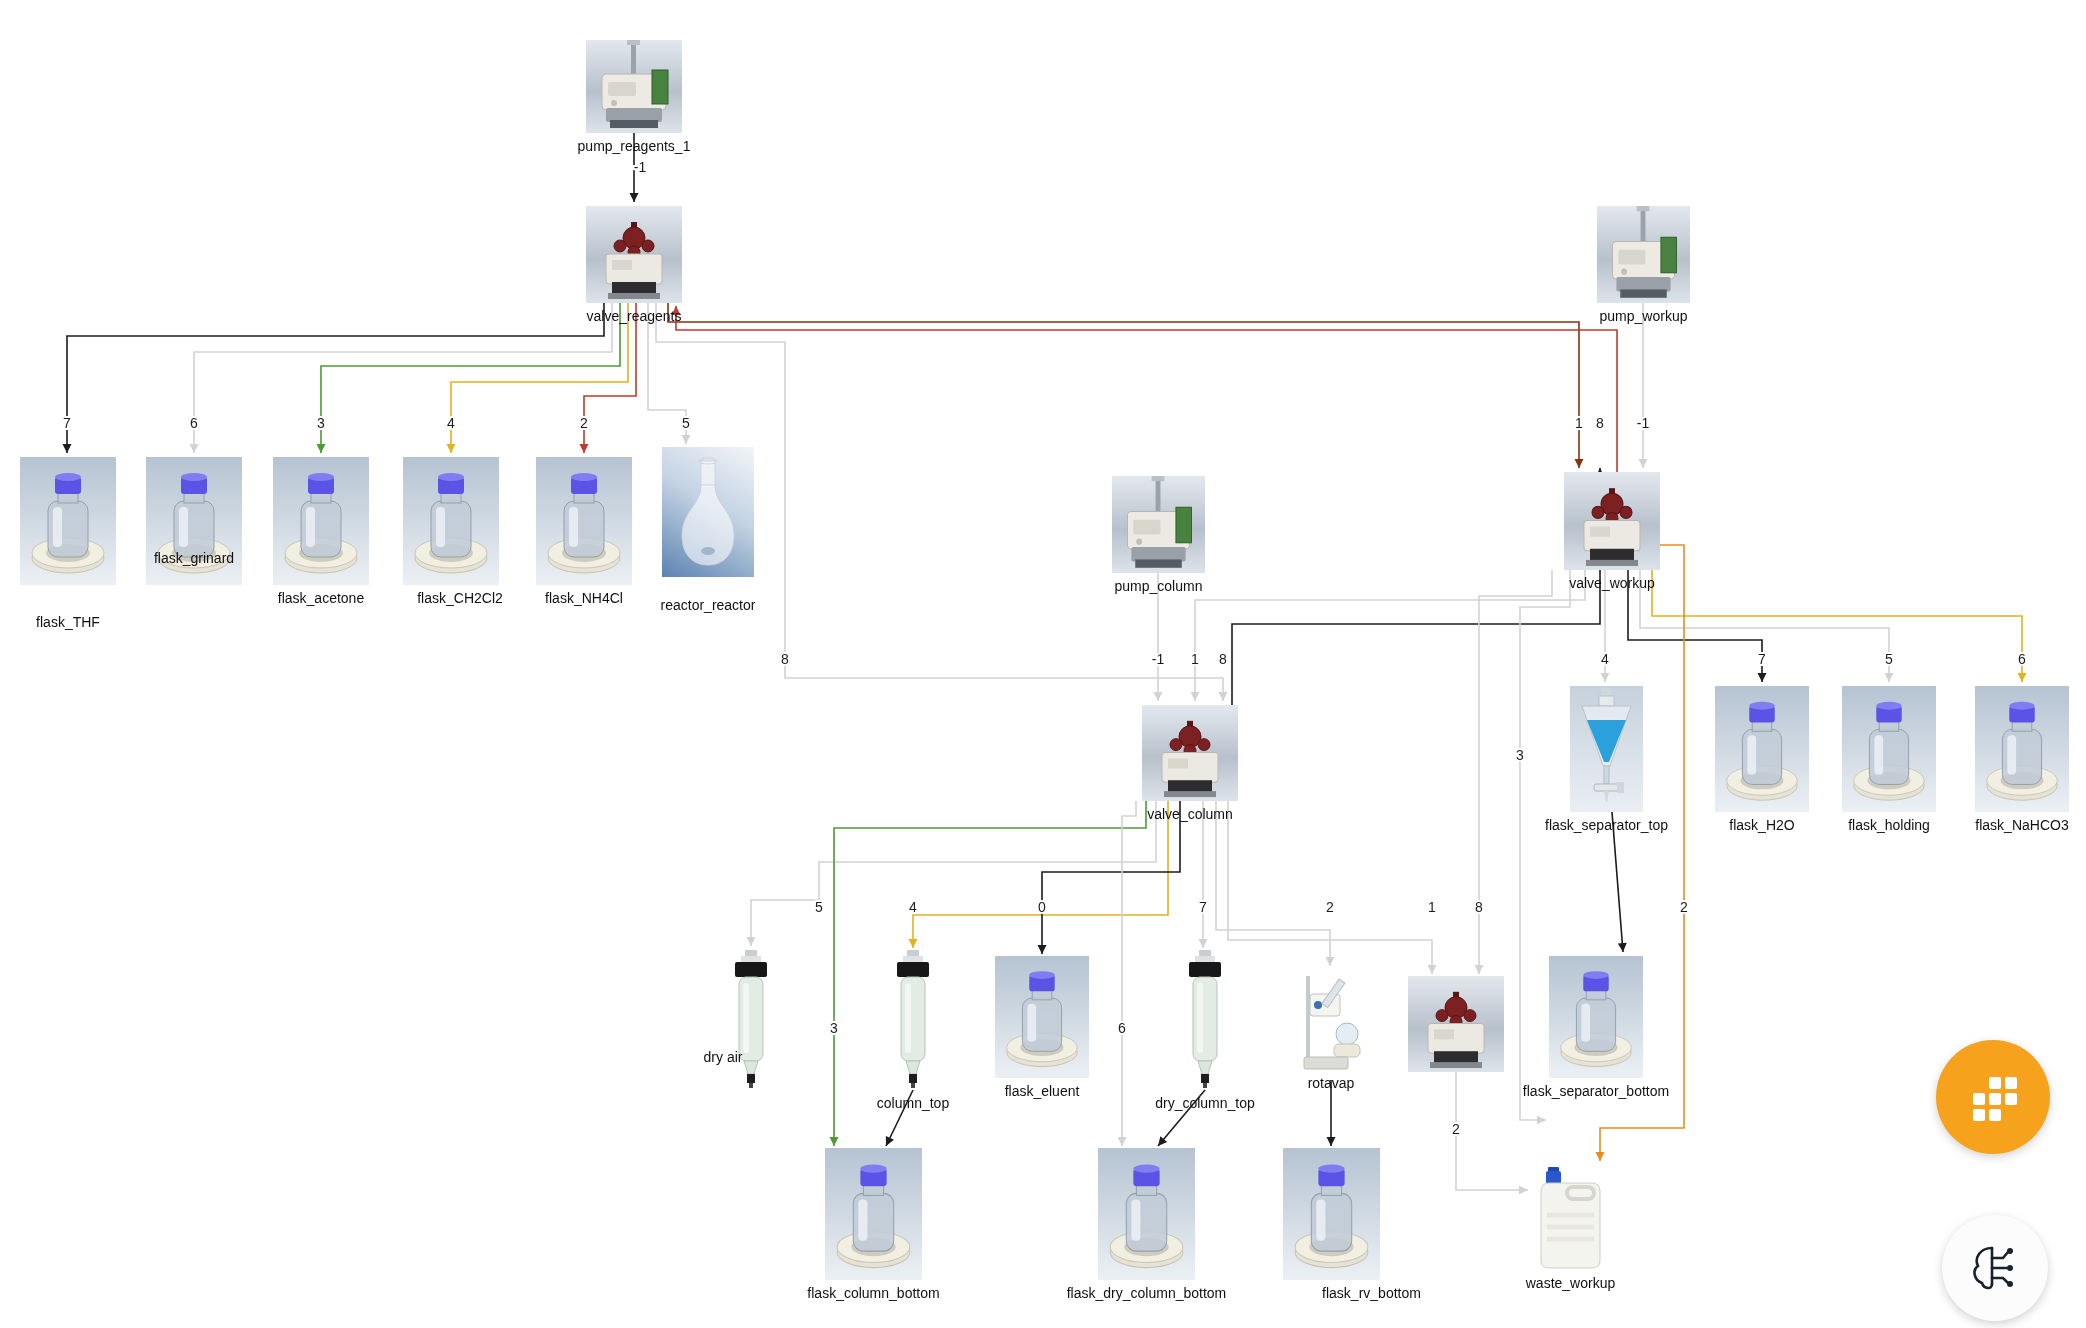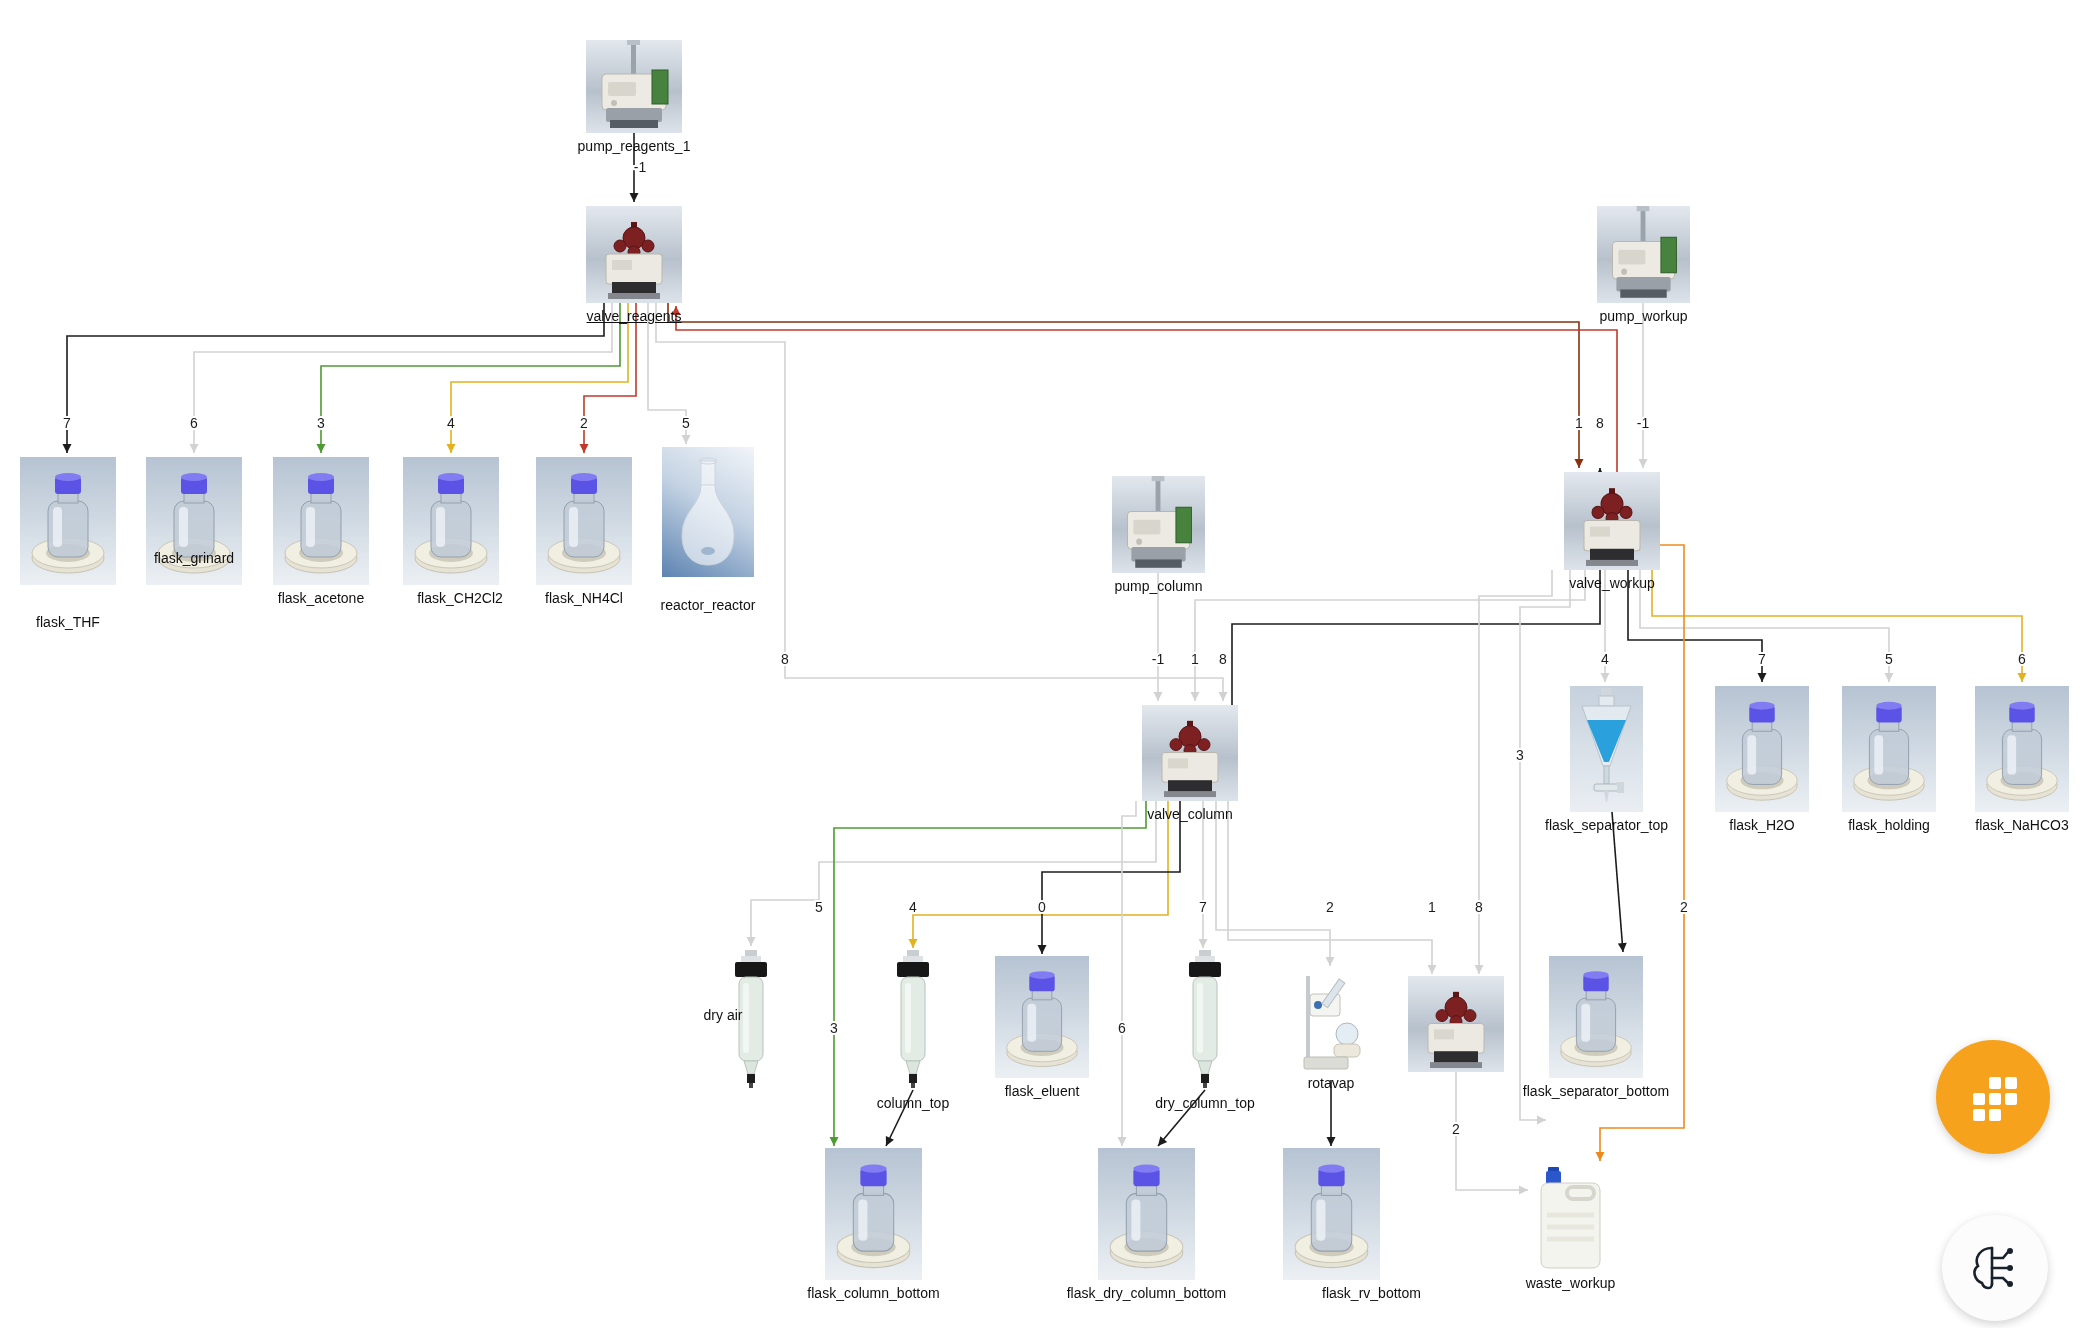--- a/index.html
+++ b/index.html
@@ -145,21 +145,21 @@
             <circle cx="34" cy="40" r="6"></circle>
    <circle cx="62" cy="40" r="6"></circle>
             <circle cx="48" cy="46" r="6"></circle>
           </g>
    <rect x="20" y="48" width="56" height="30" rx="3" fill="#ebe9e1" stroke="#b9b7ad"></rect>
    <rect x="26" y="54" width="20" height="10" fill="#d9d7cd"></rect>
    <rect x="26" y="76" width="44" height="12" fill="#2d2d2f"></rect>
    <rect x="22" y="87" width="52" height="6" fill="#84888e"></rect>
         </svg>
       </div>
-      <div class="node-label" style="left: 634px; top: 309px; text-decoration: underline;">valve_reagents</div>
+      <div class="node-label" style="left: 634px; top: 309px;">valve_reagents</div>
       <div class="node t-pump" style="left: 1597px; top: 206px; width: 93px; height: 97px;">
         <svg viewBox="0 0 96 93" preserveAspectRatio="none">
    <rect x="45" y="0" width="5" height="36" fill="#9aa3ab"></rect>
           <rect x="41" y="0" width="13" height="5" fill="#b9c0c6"></rect>
    <rect x="16" y="34" width="64" height="36" rx="4" fill="#eceae2" stroke="#b9b7ad"></rect>
    <rect x="66" y="30" width="16" height="34" fill="#47823f" stroke="#2f5e2a"></rect>
    <rect x="22" y="42" width="28" height="14" rx="2" fill="#d8d6cc"></rect>
    <circle cx="28" cy="63" r="3" fill="#c2c0b6"></circle>
    <rect x="20" y="68" width="56" height="14" rx="2" fill="#9aa0a8"></rect>
    <rect x="24" y="80" width="48" height="8" fill="#565c64"></rect>
@@ -342,21 +342,21 @@
    <rect x="20" y="0" width="12" height="8" fill="#c9ced2"></rect>
           <rect x="16" y="6" width="20" height="6" fill="#dfe2e5"></rect>
    <rect x="10" y="12" width="32" height="15" rx="2" fill="#171717"></rect>
    <rect x="14" y="27" width="24" height="84" rx="7" fill="#e2ebe4" stroke="#b6c4ba"></rect>
    <rect x="18" y="33" width="6" height="70" rx="3" fill="#f2f7f3"></rect>
    <polygon points="19,111 33,111 29,124 23,124" fill="#dce6de" stroke="#b6c4ba"></polygon>
    <rect x="22" y="124" width="8" height="9" fill="#1d1d1d"></rect>
           <rect x="24" y="133" width="4" height="5" fill="#444"></rect>
         </svg>
       </div>
-      <div class="node-label" style="left: 723px; top: 1008px;">dry air</div>
+      <div class="node-label" style="left: 723px; top: 1050px;">dry air</div>
       <div class="node t-column" style="left: 887px; top: 950px; width: 52px; height: 140px;">
         <svg viewBox="0 0 52 140" preserveAspectRatio="none">
    <rect x="20" y="0" width="12" height="8" fill="#c9ced2"></rect>
           <rect x="16" y="6" width="20" height="6" fill="#dfe2e5"></rect>
    <rect x="10" y="12" width="32" height="15" rx="2" fill="#171717"></rect>
    <rect x="14" y="27" width="24" height="84" rx="7" fill="#e2ebe4" stroke="#b6c4ba"></rect>
    <rect x="18" y="33" width="6" height="70" rx="3" fill="#f2f7f3"></rect>
    <polygon points="19,111 33,111 29,124 23,124" fill="#dce6de" stroke="#b6c4ba"></polygon>
    <rect x="22" y="124" width="8" height="9" fill="#1d1d1d"></rect>
           <rect x="24" y="133" width="4" height="5" fill="#444"></rect>

